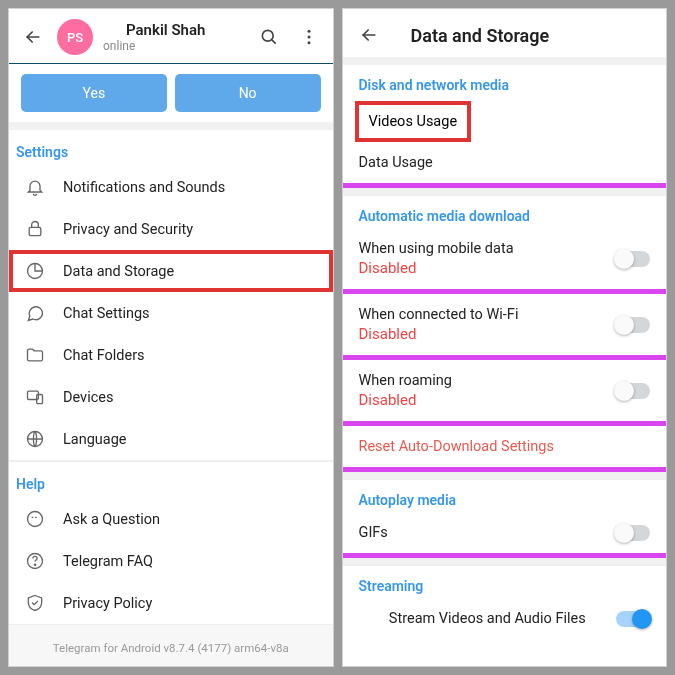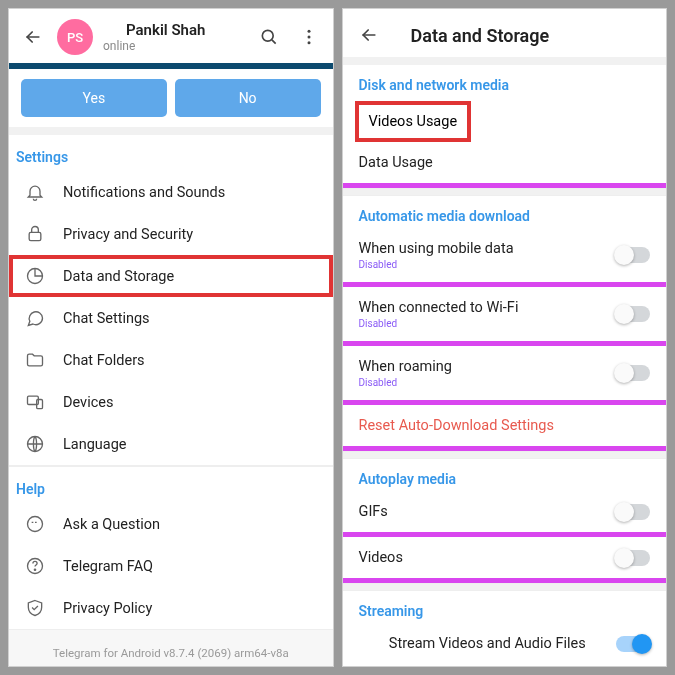--- a/index.html
+++ b/index.html
@@ -19,21 +19,21 @@
     border: 1px solid #d0d0d0;
     display: flex;
     flex-direction: column;
     overflow: hidden;
   }
   
   .hdr {
     display: flex;
     align-items: center;
     padding: 10px 12px 8px 12px;
-    border-bottom: 6px solid #0c4a6e;
+    border-bottom: 1px solid #0c4a6e;
   }
   .back { width: 24px; height: 24px; display:flex; align-items:center; justify-content:center; cursor:pointer; margin-right: 12px;}
   .avatar {
     width: 36px; height: 36px; border-radius: 50%;
     background: #ff6ca0; color: #fff; font-size: 13px; font-weight: 500;
     display: flex; align-items: center; justify-content: center;
     margin-right: 10px;
   }
   .name-block { flex: 1; }
   .name { font-weight: 600; font-size: 15px; color: #222; margin-left: 23px; }
@@ -65,21 +65,21 @@
   .sect-head-r {
     color:#3797e8; font-weight:600; font-size:14px; padding: 12px 16px 4px 16px;
   }
   .rowR {
     display:flex; align-items:center; justify-content:space-between;
     padding: 12px 16px; font-size:14.5px; color:#222; cursor:pointer;
     border-bottom: 5px solid #d946ef;
   }
   .rowR:last-child { border-bottom:none;text-align:center;}
   .rowR .lbl { flex:1; }
-  .rowR .sub { display:block; font-size:10px; color:#8b5cf6; margin-top:2px;}
+  .rowR .sub { display:block; font-size:15px; color:#ef4444; margin-top:2px;}
   .toggle {
     width: 34px; height:16px; border-radius: 10px; background:#d4d7da; position:relative; cursor:pointer;
   }
   .toggle::after {
     content:""; position:absolute; top:-2px; left:-2px;
     width:20px; height:20px; border-radius:50%; background:#fafafa;
     box-shadow: 0 1px 3px rgba(0,0,0,.3);
   }
   .toggle.on { background:#a7d3fb; }
   .toggle.on::after { left:auto; right:-2px; background:#2196f3; }
@@ -215,21 +215,21 @@
   <div class="row">
     <span class="ricon">
         <svg width="20" height="20" viewBox="0 0 24 24" fill="none" stroke="#666" stroke-width="1.6">
           <path d="M12 3l8 3v5c0 5-3.5 8.5-8 10-4.5-1.5-8-5-8-10V6l8-3z"></path>
           <path d="M8.5 11.5l2.5 2.5 4.5-4.5"></path>
         </svg>
       </span>
     <span>Privacy Policy</span>
   </div>
 
-  <div class="footer">Telegram for Android v8.7.4 (2069) arm64-v8a</div>
+  <div class="footer">Telegram for Android v8.7.4 (4177) arm64-v8a</div>
 </div>
 
 <div class="panel">
   <div class="hdr2">
     <div class="back">
       <svg width="20" height="20" viewBox="0 0 24 24" fill="none" stroke="#444" stroke-width="2" stroke-linecap="round">
           <path d="M19 12H5"></path>
           <path d="M11 18l-6-6 6-6"></path>
         </svg>
     </div>
@@ -272,24 +272,20 @@
     <span class="lbl reset">Reset Auto-Download Settings</span>
   </div>
 
   <div class="gap"></div>
 
   <div class="sect-head-r">Autoplay media</div>
   <div class="rowR">
     <span class="lbl">GIFs</span>
     <div class="toggle"></div>
   </div>
-  <div class="rowR">
-    <span class="lbl">Videos</span>
-    <div class="toggle"></div>
-  </div>
 
   <div class="gap"></div>
 
   <div class="sect-head-r">Streaming</div>
   <div class="rowR">
     <span class="lbl">Stream Videos and Audio Files</span>
     <div class="toggle on"></div>
   </div>
 </div>
 

